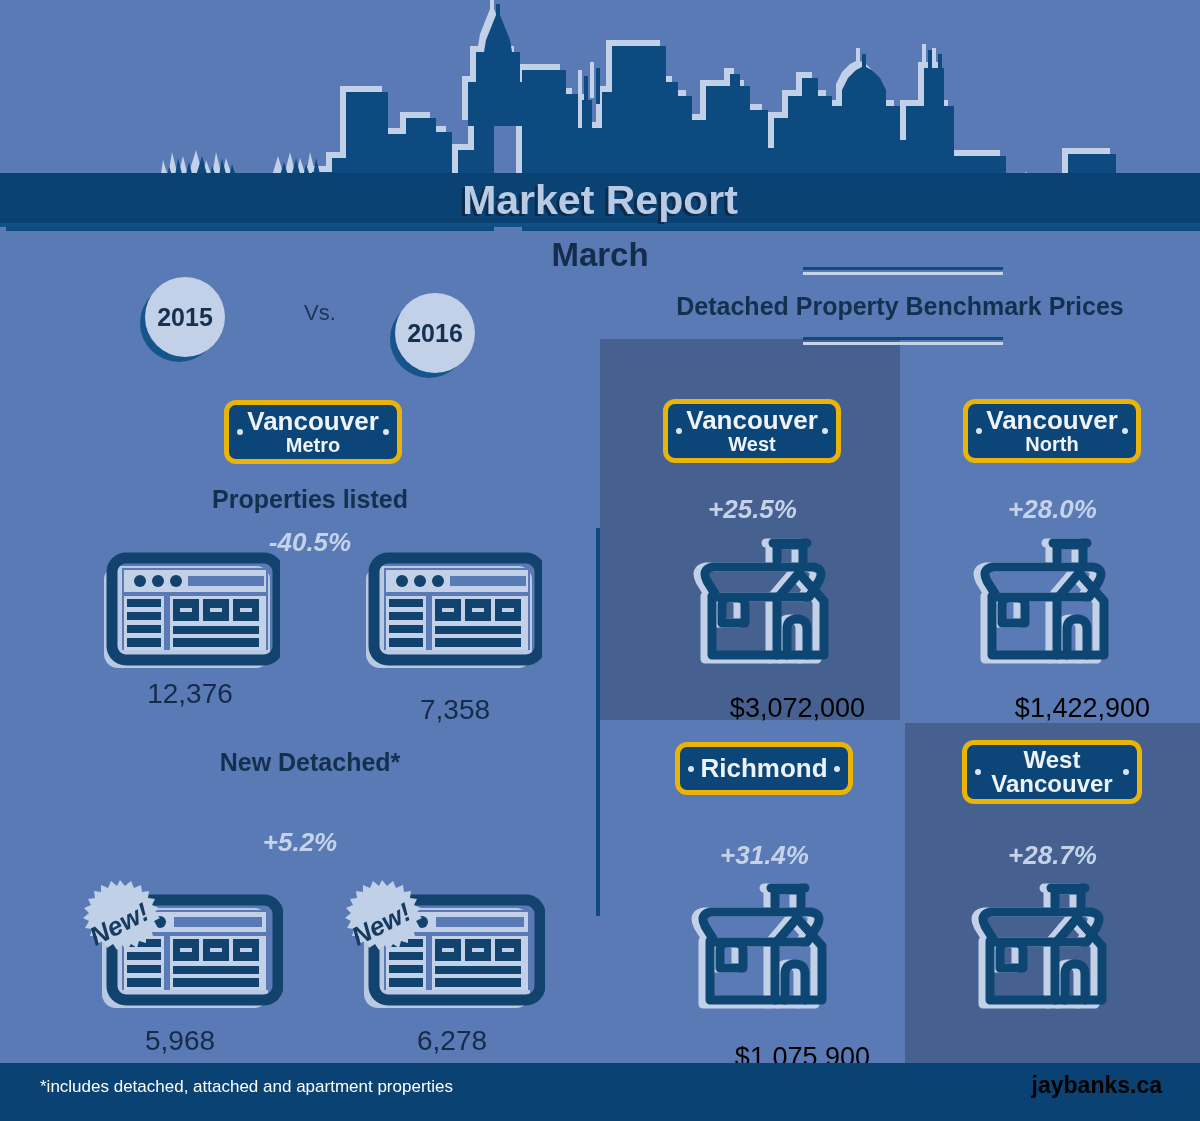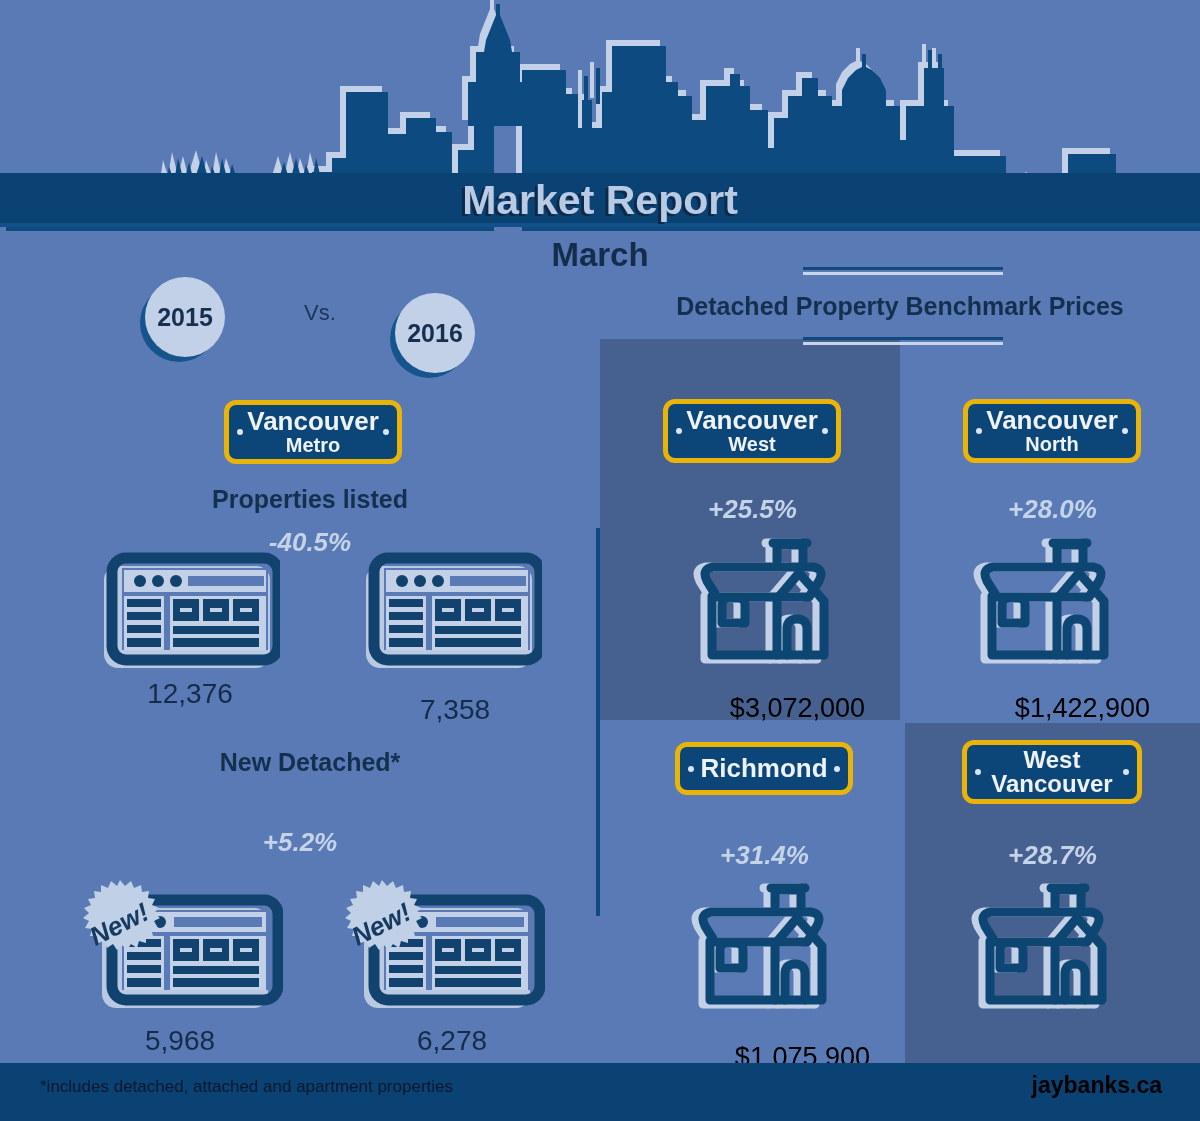--- a/index.html
+++ b/index.html
@@ -57,21 +57,21 @@
   
   #vrule{position:absolute;left:596px;top:528px;width:4px;height:388px;background:#0e4a80;}
   .hrule{position:absolute;height:3px;background:#11497c;}
   .hrule-light{position:absolute;height:3px;background:#c7d5ea;}
 
   #right-title{position:absolute;left:600px;top:292px;width:600px;text-align:center;
     font-size:25px;font-weight:bold;color:#14304f;}
 
   
   #footer{position:absolute;left:0;top:1063px;width:1200px;height:58px;background:#0a4274;}
-  #footer-note{position:absolute;left:40px;top:1077px;font-size:17px;color:#0f172a;}
+  #footer-note{position:absolute;left:40px;top:1077px;font-size:17px;color:#ffffff;}
   #footer-brand{position:absolute;right:38px;top:1072px;font-size:23px;font-weight:bold;color:#000000;}
 
   .icon{position:absolute;}
 </style>
 </head>
 <body>
 
 <div id="page">
 
   <div id="skyline-wrap">

